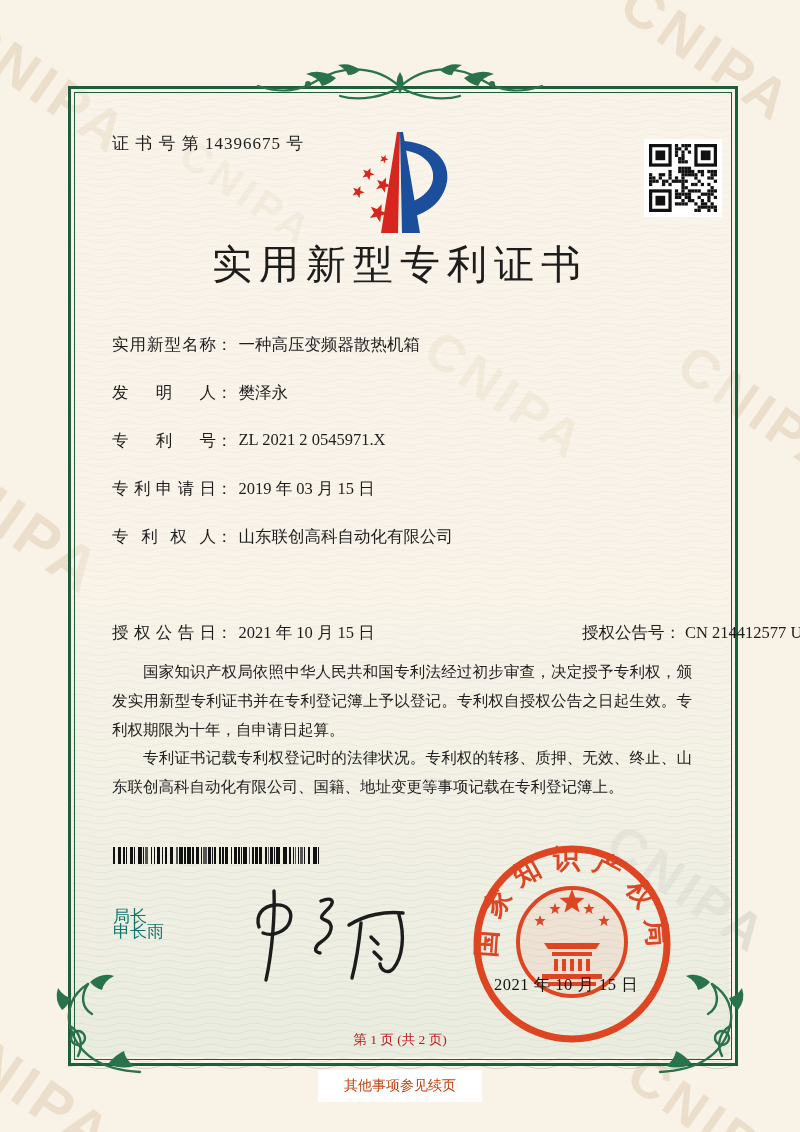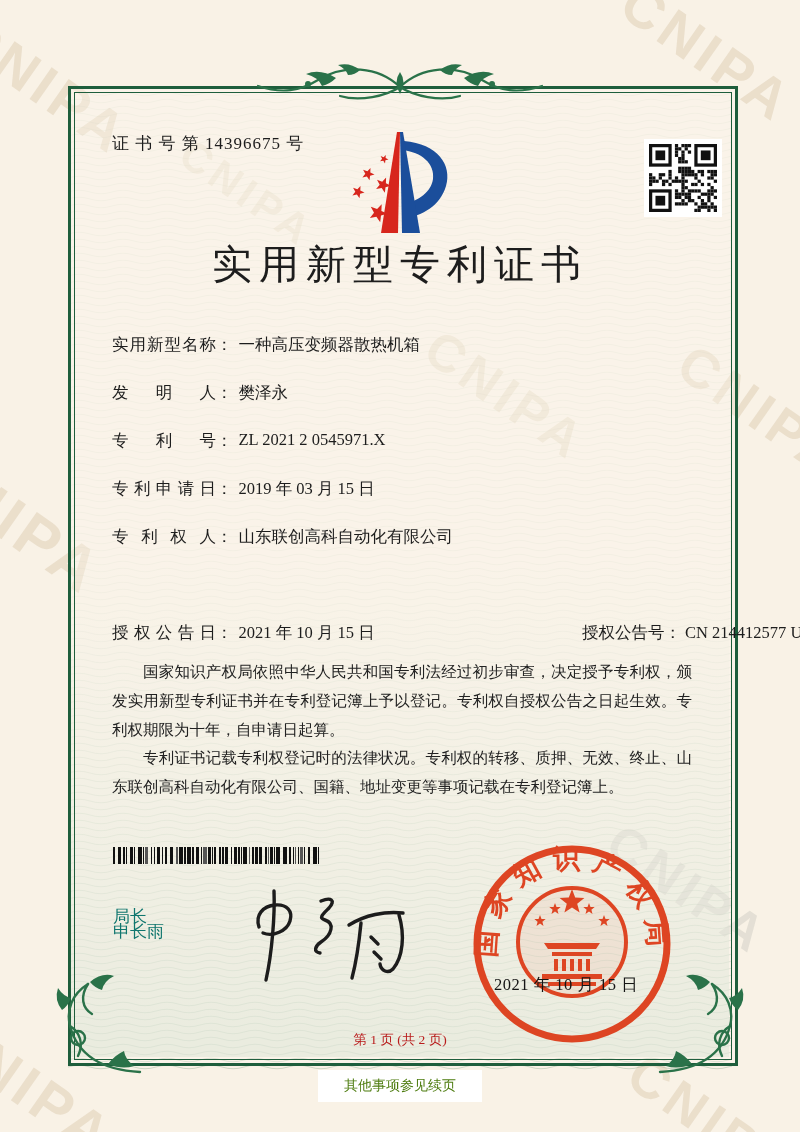--- a/index.html
+++ b/index.html
@@ -48,21 +48,21 @@
   }
   .paras p{margin:0;text-indent:2em;}
   #barcode{position:absolute;left:113px;top:847px;}
   .chief{position:absolute;left:113px;font-family:"Liberation Sans","DejaVu Sans",sans-serif;font-size:17px;color:#0f766e;}
   #signature{position:absolute;left:233px;top:885px;}
   #seal{position:absolute;left:468px;top:840px;opacity:0.93;}
   .seal-date{position:absolute;left:494px;top:974px;font-size:16.5px;color:#151515;letter-spacing:0.5px;z-index:6;white-space:nowrap;}
   .page-info{position:absolute;left:0;top:1031px;width:800px;text-align:center;font-size:13.5px;color:#b91c1c;font-family:Liberation Serif, serif;}
   .cont-note{
     position:absolute;left:50%;top:1070px;transform:translateX(-50%);
-    background:#ffffff;padding:7px 26px;font-size:14px;color:#4d7c0f;z-index:6;white-space:nowrap;
+    background:#ffffff;padding:7px 26px;font-size:14px;color:#c2410c;z-index:6;white-space:nowrap;
   }
   #qr{position:absolute;left:644px;top:139px;background:#fff;padding:5px;line-height:0;}
   #logo{position:absolute;left:338px;top:129px;}
 </style>
 </head>
 <body>
 
 <span class="wm" style="left:-18px;top:2px;font-size:56px">CNIPA</span>
 <span class="wm" style="left:646px;top:-30px;font-size:56px">CNIPA</span>
 <span class="wm" style="left:198px;top:130px;font-size:42px;color:rgba(201,180,141,0.20)">CNIPA</span>

